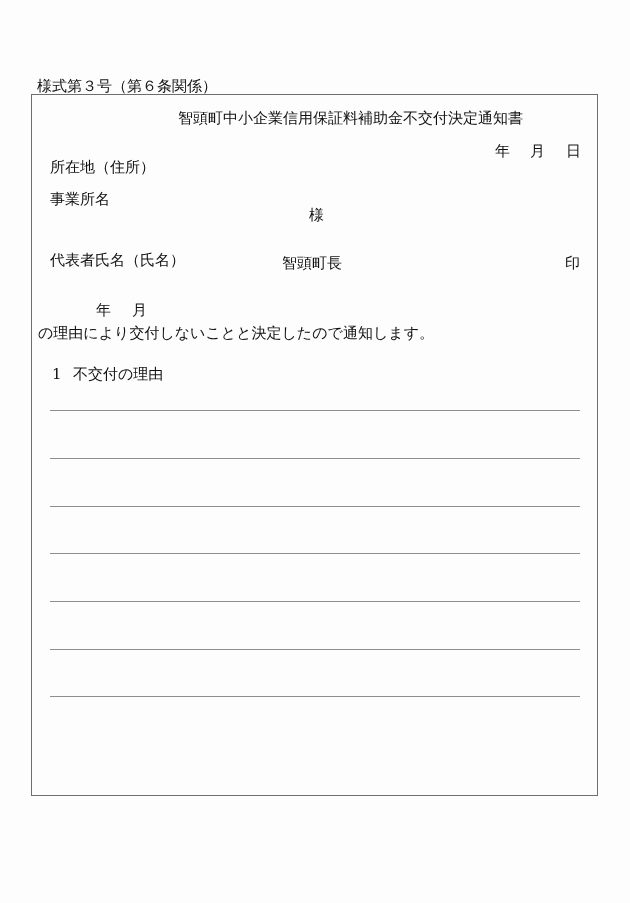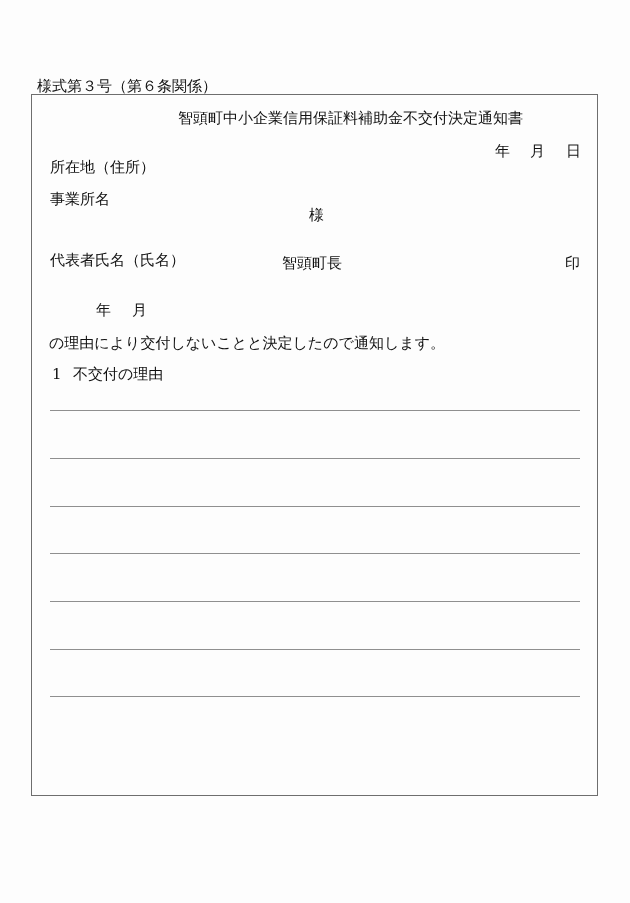--- a/index.html
+++ b/index.html
@@ -32,21 +32,21 @@
     #addr-label { left: 50px; top: 160px; }
     #biz-label { left: 50px; top: 192px; }
     #rep-label { left: 50px; top: 208px; margin-top: 45px; }
     #honorific { left: 309px; top: 208px; }
     #mayor-label { left: 282px; top: 256px; }
     #seal-label { left: 565px; top: 256px; }
     #body-line1 { left: 38px; top: 303px; }
     #body-line1 .y { position: absolute; left: 58px; }
     #body-line1 .m { position: absolute; left: 94px; }
     #body-line1 .rest { position: absolute; left: 131px; }
-    #body-line2 { left: 38px; top: 336px; margin-left: 11px; }
+    #body-line2 { left: 38px; top: 326px; }
     #reason-heading { left: 52px; top: 367px; }
     #reason-heading .num { position: absolute; left: 0; }
     #reason-heading .lbl { position: absolute; left: 21px; text-align: center; }
     .rule {
       position: absolute;
       left: 50px;
       width: 530px;
       height: 0;
       border-top: 1.5px solid #8f8f8f;
     }

